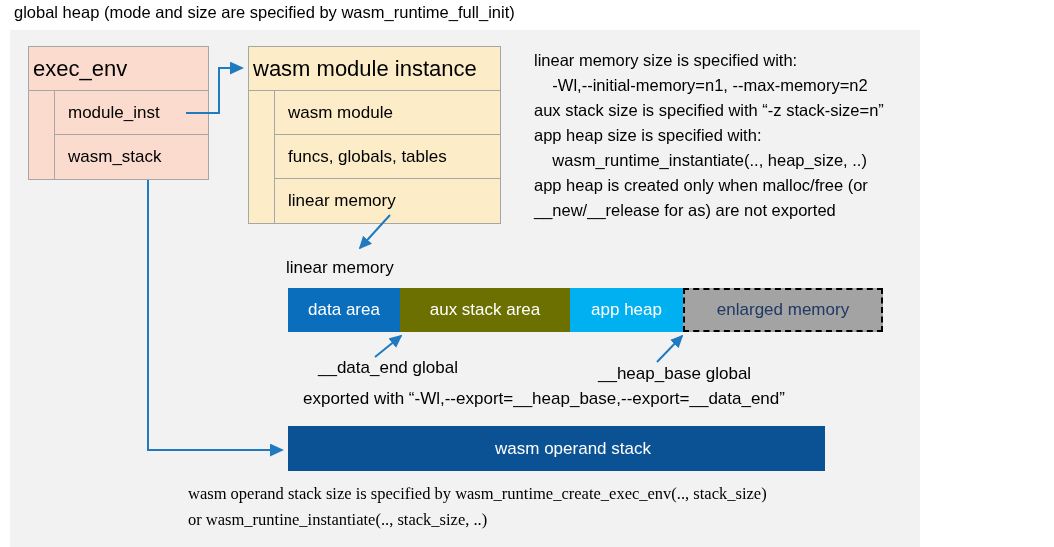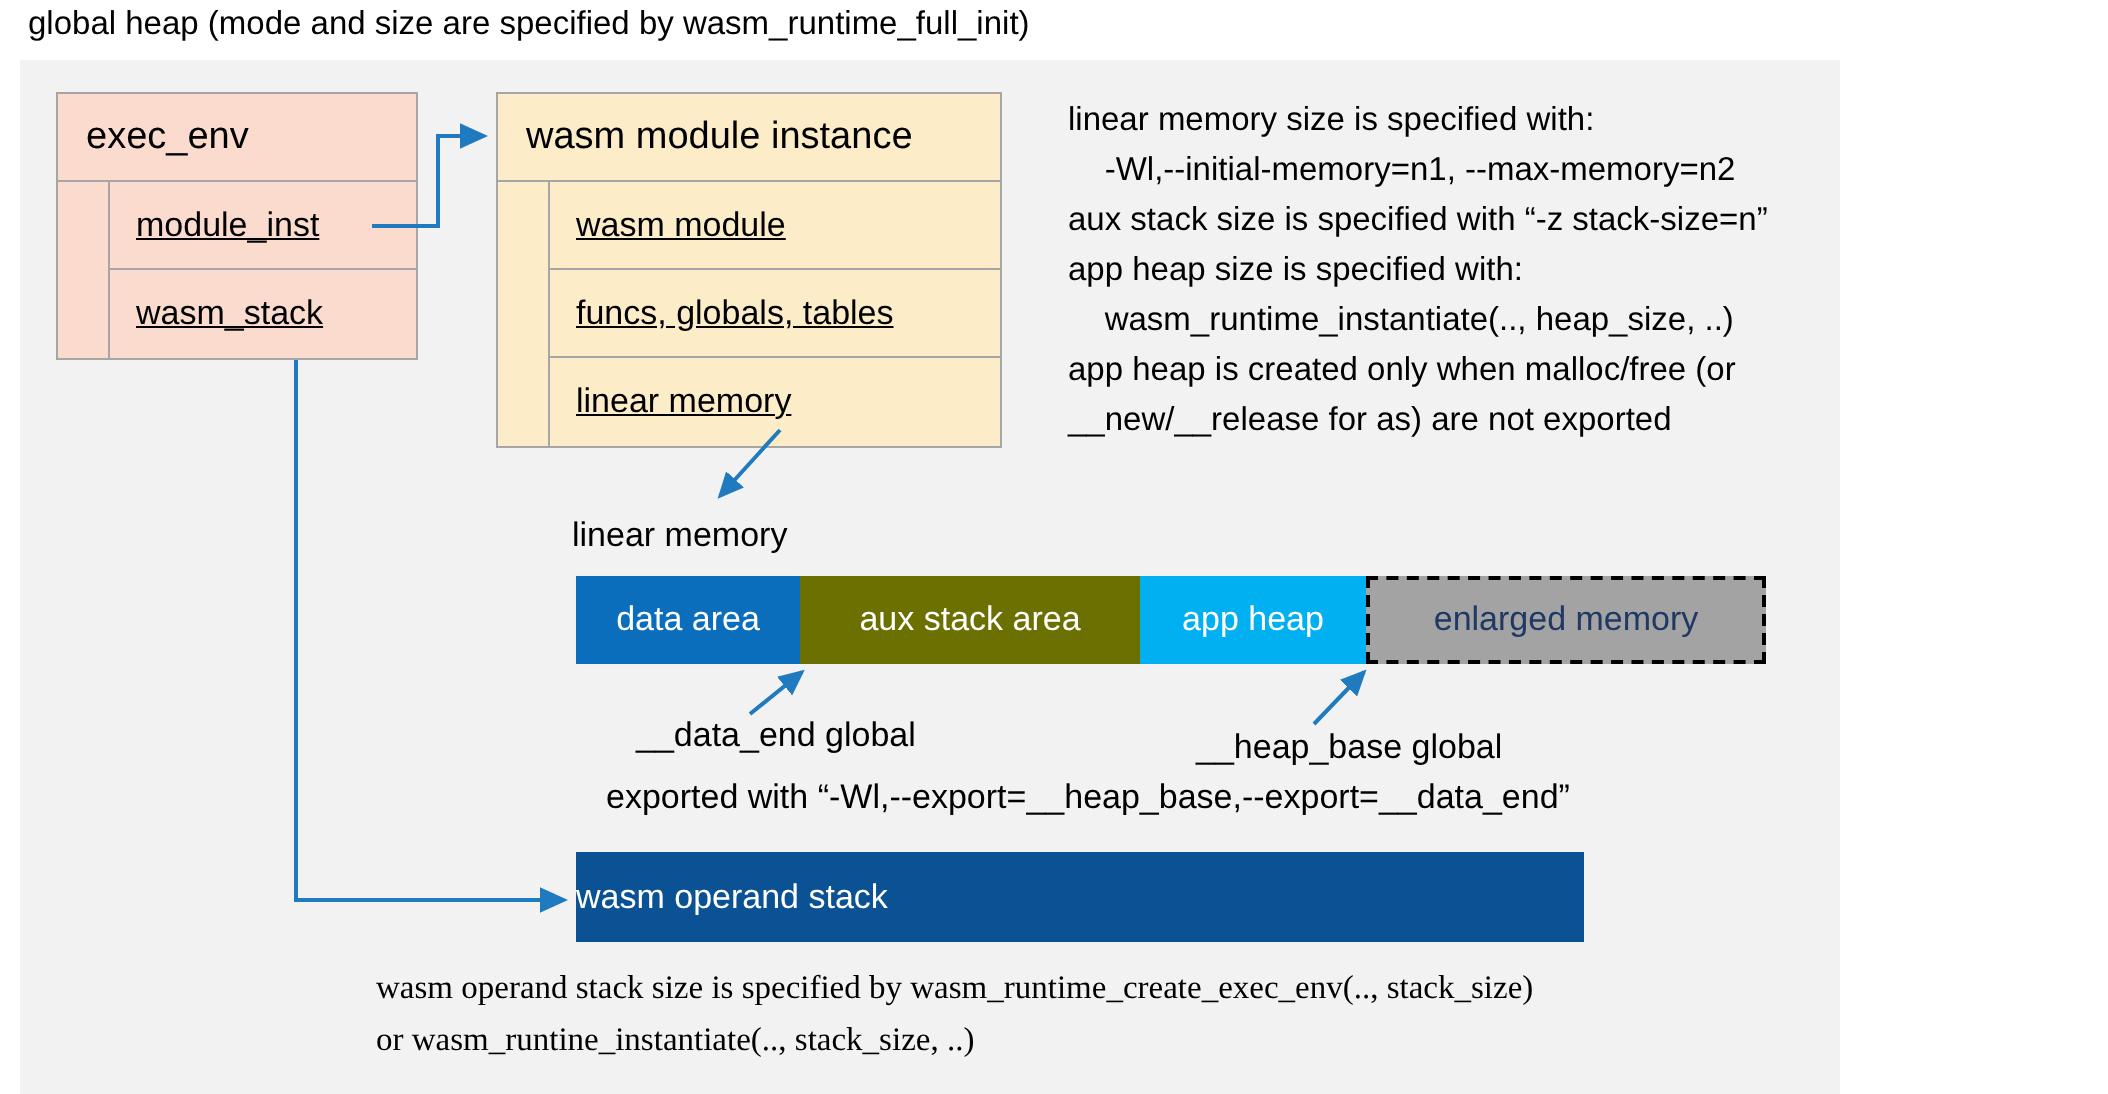--- a/index.html
+++ b/index.html
@@ -38,39 +38,38 @@
   
   .structbox {
     position: absolute;
     border: 1px solid #a6a6a6;
     box-sizing: border-box;
   }
   .structbox .hdr {
     box-sizing: border-box;
     height: 44px;
     line-height: 44px;
-    padding-left: 14px;
-    font-size: 19px;
+    padding-left: 4px;
+    font-size: 22px;
     border-bottom: 1px solid #a6a6a6;
     white-space: nowrap;
     overflow: hidden;
   }
   .structbox .body {
     display: flex;
   }
   .structbox .gutter {
     width: 26px;
     flex: 0 0 26px;
     border-right: 1px solid #a6a6a6;
     box-sizing: border-box;
   }
   .structbox .rows {
     flex: 1 1 auto;
     min-width: 0;
-    text-decoration: underline;
   }
   .structbox .row {
     box-sizing: border-box;
     height: 44px;
     line-height: 44px;
     padding-left: 13px;
     font-size: 17px;
     border-bottom: 1px solid #a6a6a6;
     white-space: nowrap;
     overflow: hidden;
@@ -133,22 +132,23 @@
 
   
   #operand-stack-box {
     position: absolute;
     left: 288px; top: 426px;
     width: 504px; height: 45px;
     background: #0a5293;
     color: #ffffff;
     font-size: 17px;
     line-height: 45px;
-    text-align: left;
-    white-space: nowrap;
+    text-align: center;
+    white-space: nowrap;
+    padding-left: 33px;
   }
   #stack-note {
     position: absolute;
     left: 188px; top: 481px;
     font-size: 16.5px;
     line-height: 26px;
     white-space: pre;
     font-family: Liberation Serif, serif;
   }
 

